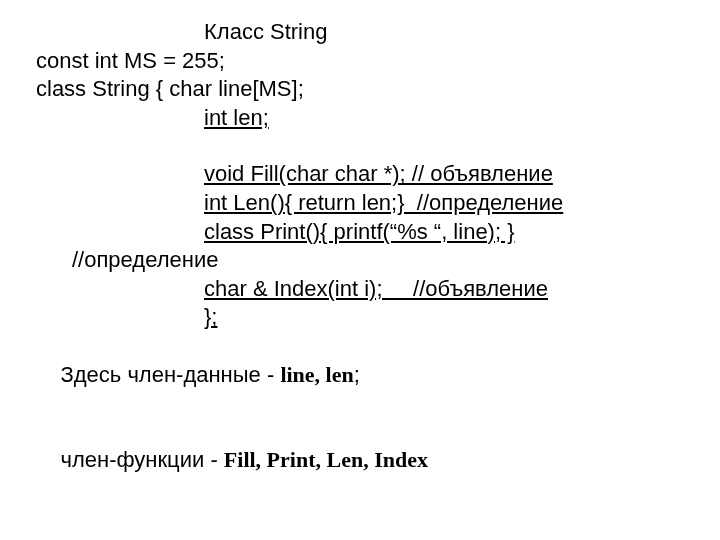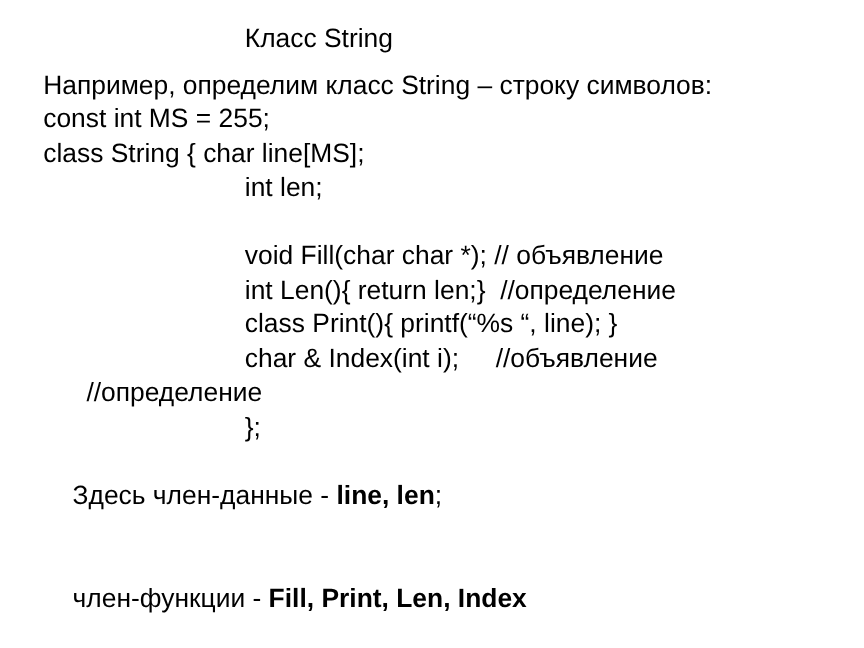--- a/index.html
+++ b/index.html
@@ -13,56 +13,55 @@
       color: #000;
       background: #fff;
       box-sizing: border-box;
     }
     .page {
       padding: 18px 36px 0 36px;
     }
     .title {
       text-align: left;
       padding-left: 168px;
-      margin-bottom: 10px;
     }
     .line {
       white-space: pre-wrap;
     }
     .indent {
       padding-left: 168px;
+      text-decoration: underline;
     }
     .indent0 {
       padding-left: 0;
     }
     .indent-small {
       padding-left: 36px;
     }
     .italic { }
-    .bold { font-weight: bold; }
+    .bold { font-weight: bold; font-family: Liberation Serif, serif; }
     .spacer { height: 28px; }
     
     .mixed span { display: inline; }
   </style>
 </head>
 <body>
 
 <div class="page">
   <div class="title">Класс String</div>
 
-  <div class="line indent0">Например, определим класс String – строку символов:</div>
   <div class="line indent0">const int MS = 255;</div>
   <div class="line indent0">class String { char line[MS];</div>
   <div class="line indent">int len;</div>
   <div class="spacer"></div>
   <div class="line indent">void Fill(char char *); // объявление</div>
   <div class="line indent">int Len(){ return len;}  //определение</div>
   <div class="line indent">class Print(){ printf(“%s “, line); }</div>
+  <div class="line indent-small">//определение</div>
   <div class="line indent">char &amp; Index(int i);     //объявление</div>
-  <div class="line indent-small">//определение</div>
   <div class="line indent">};</div>
 
   <div class="line mixed indent0">
     <span>Здесь </span><span class="italic">член-данные</span><span> - </span><span class="bold">line, len</span><span>;</span>
   </div>
 
   <div class="line mixed indent0">
     <span class="italic">член-функции</span><span> - </span><span class="bold">Fill, Print, Len, Index</span>
   </div>
 </div>

